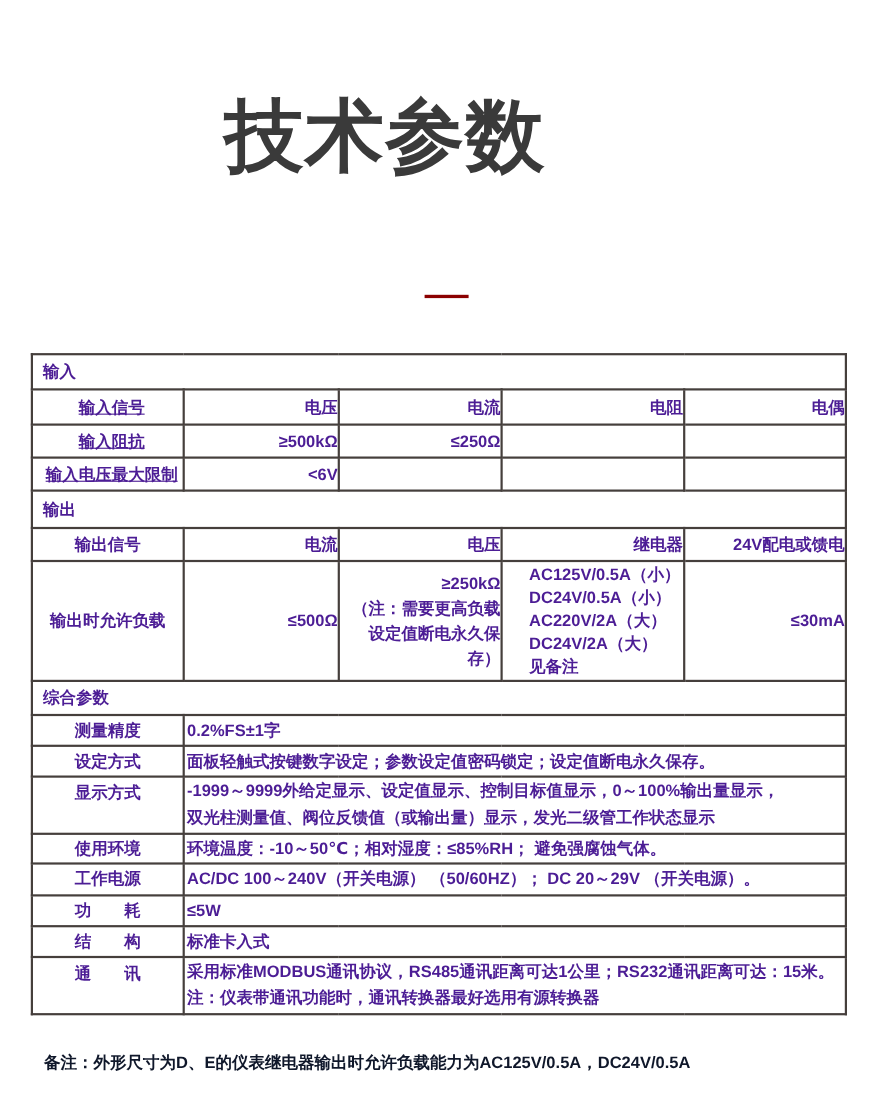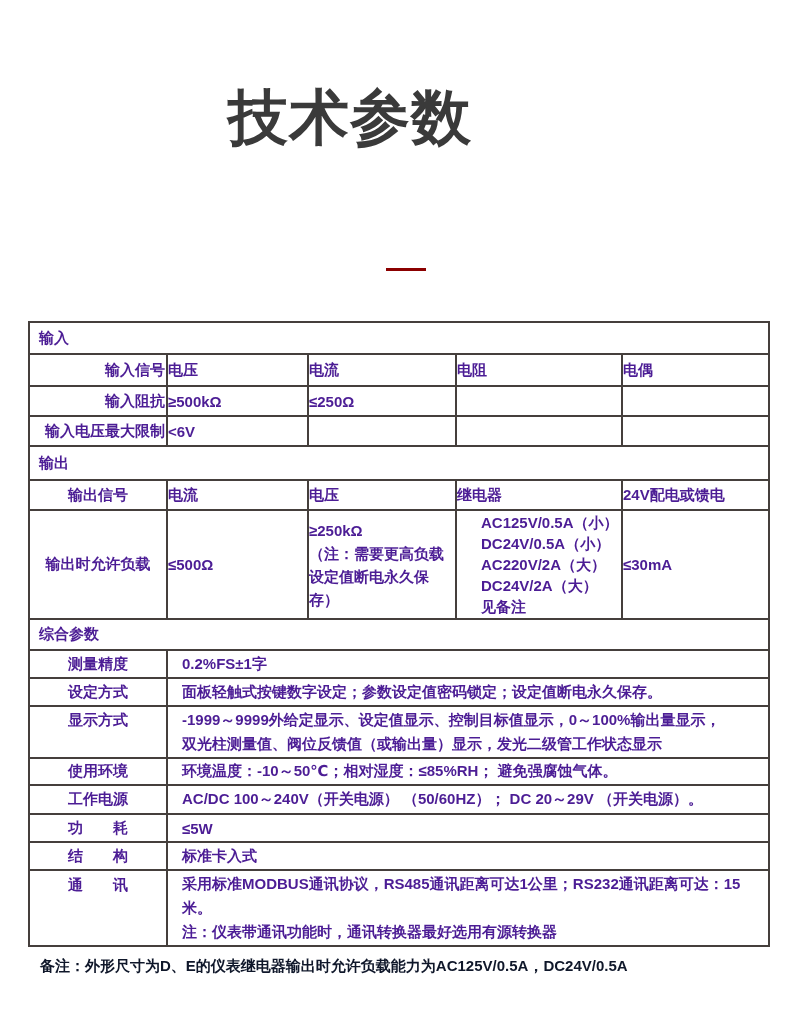--- a/index.html
+++ b/index.html
@@ -3,41 +3,41 @@
 <meta charset="utf-8">
 <style>
   html,body{margin:0;padding:0;}
   body{
     width:790px;height:1015px;position:relative;background:#ffffff;
     font-family:"Liberation Sans","DejaVu Sans",sans-serif;
     color:#2b2826;-webkit-font-smoothing:antialiased;
   }
   .page-title{
     position:absolute;top:88px;left:0;width:700px;
-    text-align:center;font-size:60px;font-weight:900;
+    text-align:center;font-size:72px;font-weight:900;
     color:#3a3a3a;letter-spacing:1px;line-height:1;margin:0;
   }
   .title-divider{
     position:absolute;top:268px;left:386px;width:40px;height:3px;
     background:#8B0000;
   }
   table.spec{
     position:absolute;left:28px;top:321px;width:740px;
     border-collapse:collapse;table-layout:fixed;
   }
   table.spec td{
     border:2px solid #453f3c;
     font-weight:bold;font-size:15px;color:#4c1d95;
     overflow:hidden;
   }
   td.sec-td{font-size:18px;text-align:left;padding:2px 0 2px 9px;}
-  td.lbl{font-size:16px;text-align:right;padding-left:8px;}
+  td.lbl{font-size:16px;text-align:center;padding-left:8px;text-decoration:underline;}
   td.lbl-c{font-size:16px;text-align:center;padding:0;}
-  td.c{text-align:left;padding:0;margin-left:29px;}
-  td.val{text-align:left;padding-left:14px;}
+  td.c{text-align:right;padding:0;margin-left:29px;}
+  td.val{text-align:left;padding-left:2px;}
   td.relay{text-align:left;padding-left:24px;line-height:21px;}
   td .ln{line-height:24px;}
   td.c .ln{line-height:23px;}
   .footnote{
     position:absolute;left:40px;top:957px;width:730px;
     font-weight:bold;font-size:15px;color:#0f172a;
   }
 </style>
 </head>
 <body>

